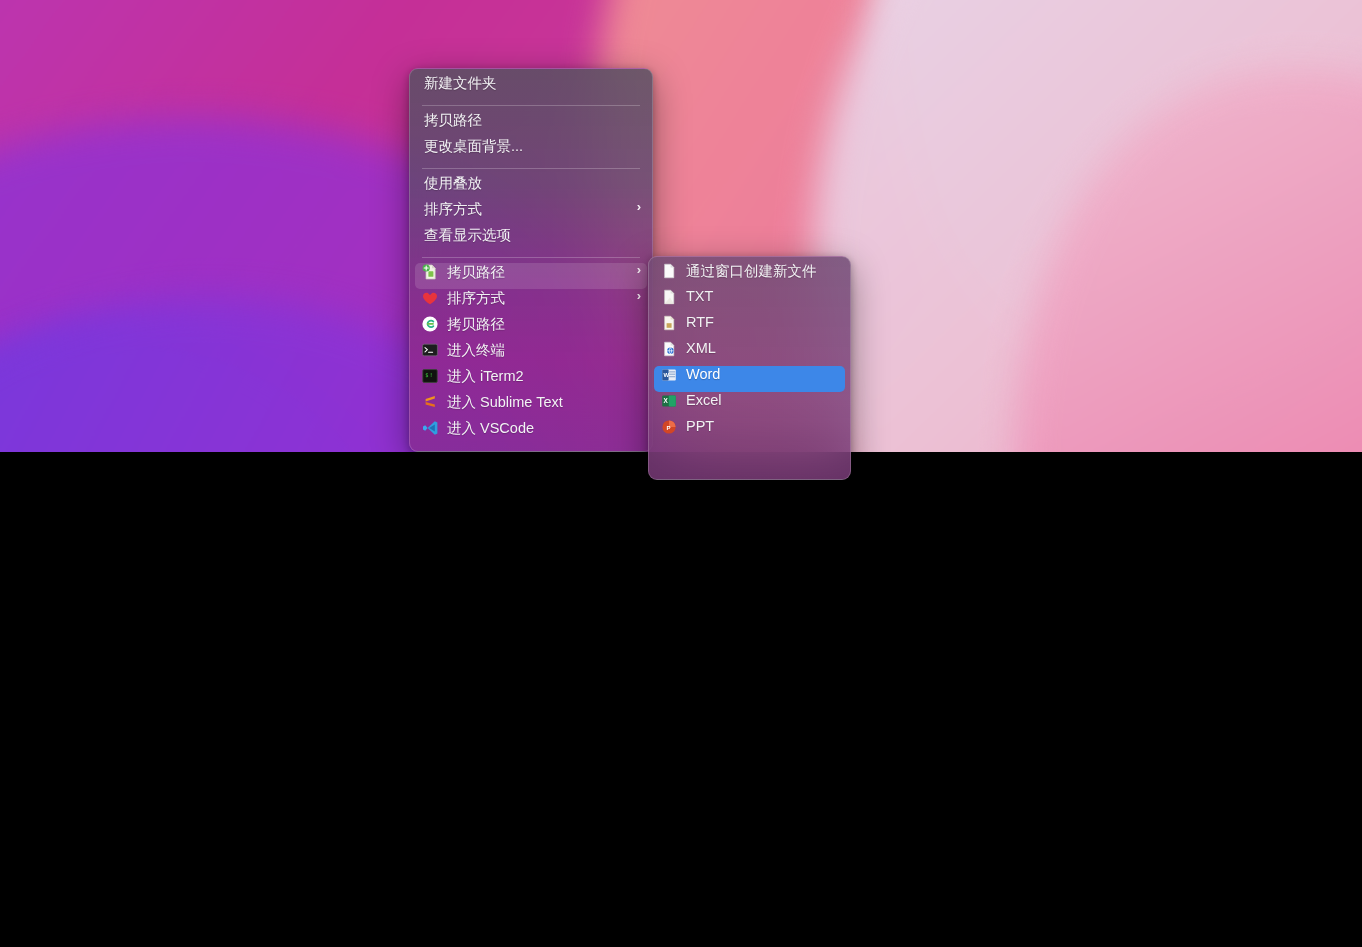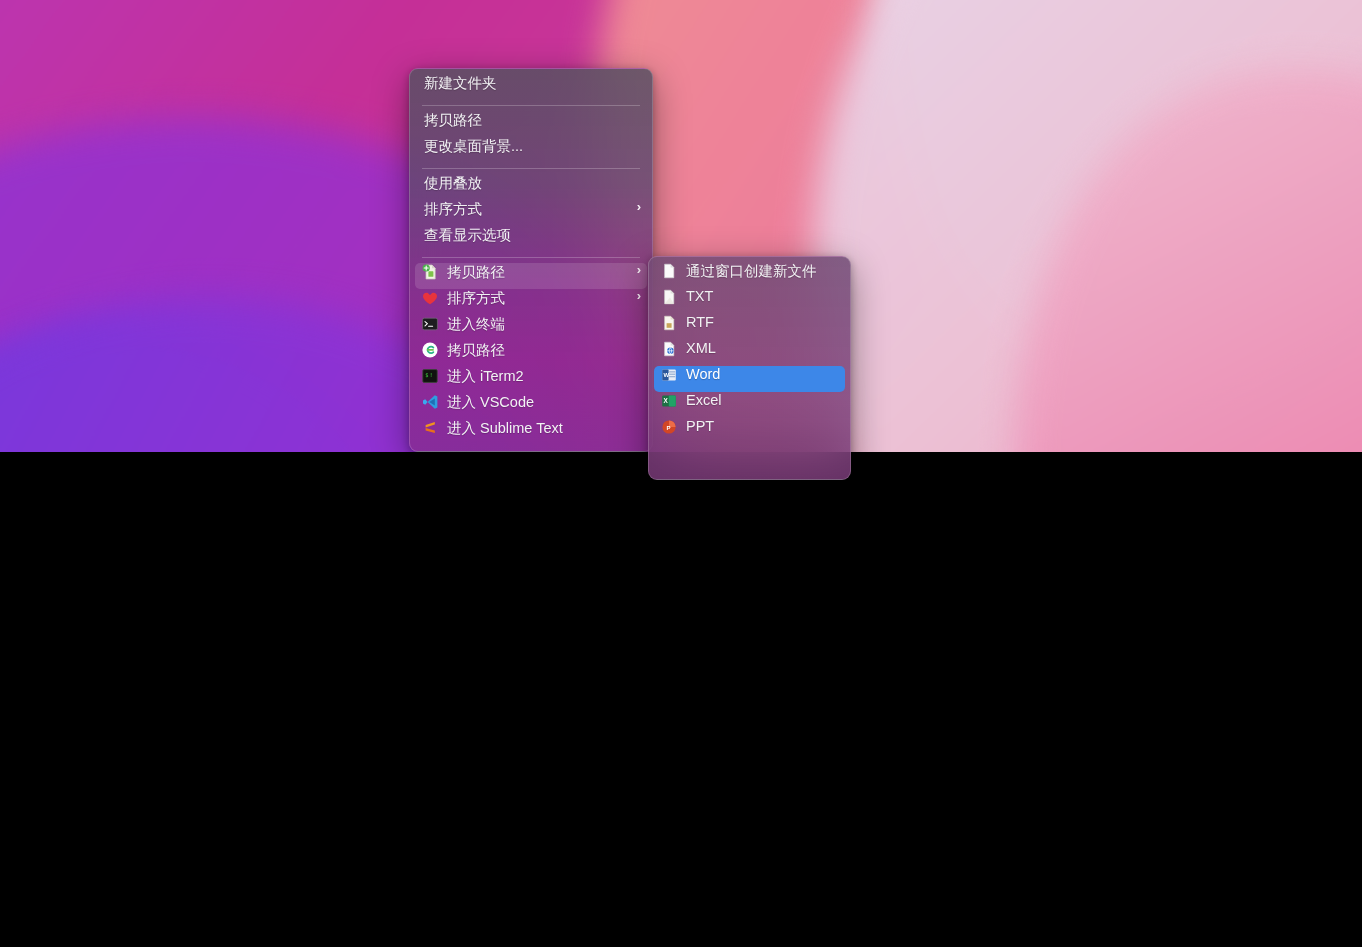--- a/index.html
+++ b/index.html
@@ -249,69 +249,69 @@
           <path d="M9 15.2 C3.2 11.4 1.6 8.6 2.1 6.4 C2.6 4.1 5.3 3.1 7.1 4.3 C7.9 4.8 8.6 5.6 9 6.3 C9.4 5.6 10.1 4.8 10.9 4.3 C12.7 3.1 15.4 4.1 15.9 6.4 C16.4 8.6 14.8 11.4 9 15.2 Z" fill="#e8343c"></path>
         </svg>
       </span>
       <span class="label">排序方式</span>
       <span class="chev">›</span>
     </div>
 
     <div class="row with-icon">
       <span class="ico">
         <svg viewBox="0 0 18 18">
+          <circle cx="9" cy="9" r="7.6" fill="#ffffff"></circle>
+          <path d="M12.4 6.6 C11.2 5.3 9 5.3 7.6 6.6 C6.2 7.9 6.2 9.9 7.6 11.2 C9 12.5 11.2 12.5 12.4 11.2" fill="none" stroke="#2db38a" stroke-width="1.7" stroke-linecap="round"></path>
+          <path d="M6.6 8.9 H12.1" stroke="#6fbf4a" stroke-width="1.6" stroke-linecap="round"></path>
+        </svg>
+      </span>
+      <span class="label">拷贝路径</span>
+    </div>
+
+    <div class="row with-icon">
+      <span class="ico">
+        <svg viewBox="0 0 18 18">
           <rect x="1.6" y="3.2" width="14.8" height="11.6" rx="1.6" fill="#1d1d1f" stroke="#6e6e73" stroke-width=".7"></rect>
           <path d="M4 6.6 L6.4 8.7 L4 10.8" fill="none" stroke="#ffffff" stroke-width="1.1" stroke-linecap="round" stroke-linejoin="round"></path>
           <path d="M7.6 11.2 H11.6" stroke="#ffffff" stroke-width="1.1" stroke-linecap="round"></path>
         </svg>
       </span>
       <span class="label">进入终端</span>
     </div>
 
     <div class="row with-icon">
       <span class="ico">
         <svg viewBox="0 0 18 18">
-          <circle cx="9" cy="9" r="7.6" fill="#ffffff"></circle>
-          <path d="M12.4 6.6 C11.2 5.3 9 5.3 7.6 6.6 C6.2 7.9 6.2 9.9 7.6 11.2 C9 12.5 11.2 12.5 12.4 11.2" fill="none" stroke="#2db38a" stroke-width="1.7" stroke-linecap="round"></path>
-          <path d="M6.6 8.9 H12.1" stroke="#6fbf4a" stroke-width="1.6" stroke-linecap="round"></path>
-        </svg>
-      </span>
-      <span class="label">拷贝路径</span>
-    </div>
-
-    <div class="row with-icon">
-      <span class="ico">
-        <svg viewBox="0 0 18 18">
           <rect x="1.8" y="2.6" width="14.4" height="12.8" rx="1.2" fill="#11120f" stroke="#3a4a36" stroke-width=".8"></rect>
           <text x="4.2" y="9.6" font-family="monospace" font-size="5.4" fill="#3fd23f">$</text>
           <text x="8.4" y="9.6" font-family="monospace" font-size="5.4" fill="#3fd23f">!</text>
         </svg>
       </span>
       <span class="label">进入 iTerm2</span>
     </div>
 
     <div class="row with-icon">
       <span class="ico">
         <svg viewBox="0 0 18 18">
+          <path d="M13.8 3 L4.6 6 V8.4 L13.8 5.6 Z" fill="#f0931f"></path>
+          <path d="M4.6 9 L13.8 11.6 V14 L4.6 11.4 Z" fill="#e8701a"></path>
+        </svg>
+      </span>
+      <span class="label">进入 Sublime Text</span>
+    </div>
+
+    <div class="row with-icon">
+      <span class="ico">
+        <svg viewBox="0 0 18 18">
           <path d="M13.8 2.2 L16.4 3.5 V14.5 L13.8 15.8 L6.6 9 Z" fill="#2f9ee0"></path>
           <path d="M13.8 5.4 V12.6 L8.2 9 Z" fill="#1f6fb5"></path>
           <path d="M4.2 6.2 L2 7.6 V10.4 L4.2 11.8 L6.6 9 Z" fill="#3aa9ef"></path>
         </svg>
       </span>
       <span class="label">进入 VSCode</span>
-    </div>
-
-    <div class="row with-icon">
-      <span class="ico">
-        <svg viewBox="0 0 18 18">
-          <path d="M13.8 3 L4.6 6 V8.4 L13.8 5.6 Z" fill="#f0931f"></path>
-          <path d="M4.6 9 L13.8 11.6 V14 L4.6 11.4 Z" fill="#e8701a"></path>
-        </svg>
-      </span>
-      <span class="label">进入 Sublime Text</span>
     </div>
 
   </div>
 
   <div class="menu" id="sub-menu">
 
     <div class="row with-icon">
       <span class="ico">
         <svg viewBox="0 0 18 18">
           <path d="M4.6 2.2 h6 l3.2 3.2 V15.8 H4.6 Z" fill="#fbfbfb" stroke="#d0d0d2" stroke-width=".6"></path>

